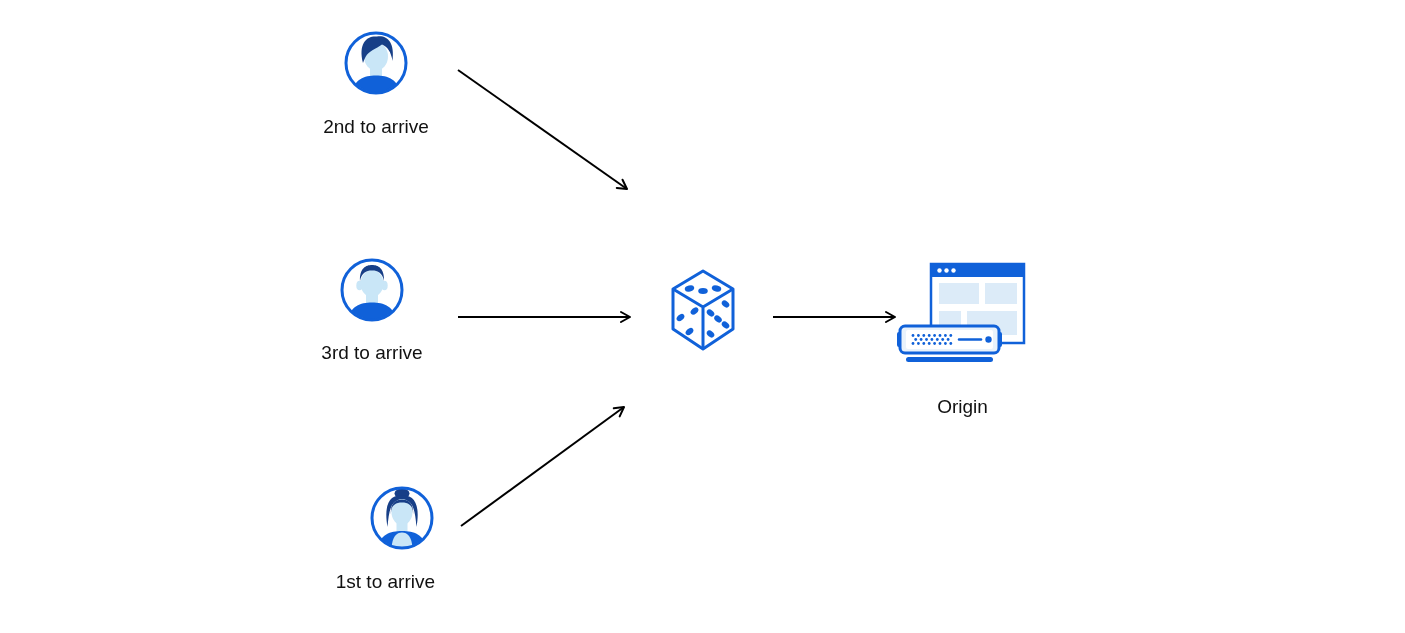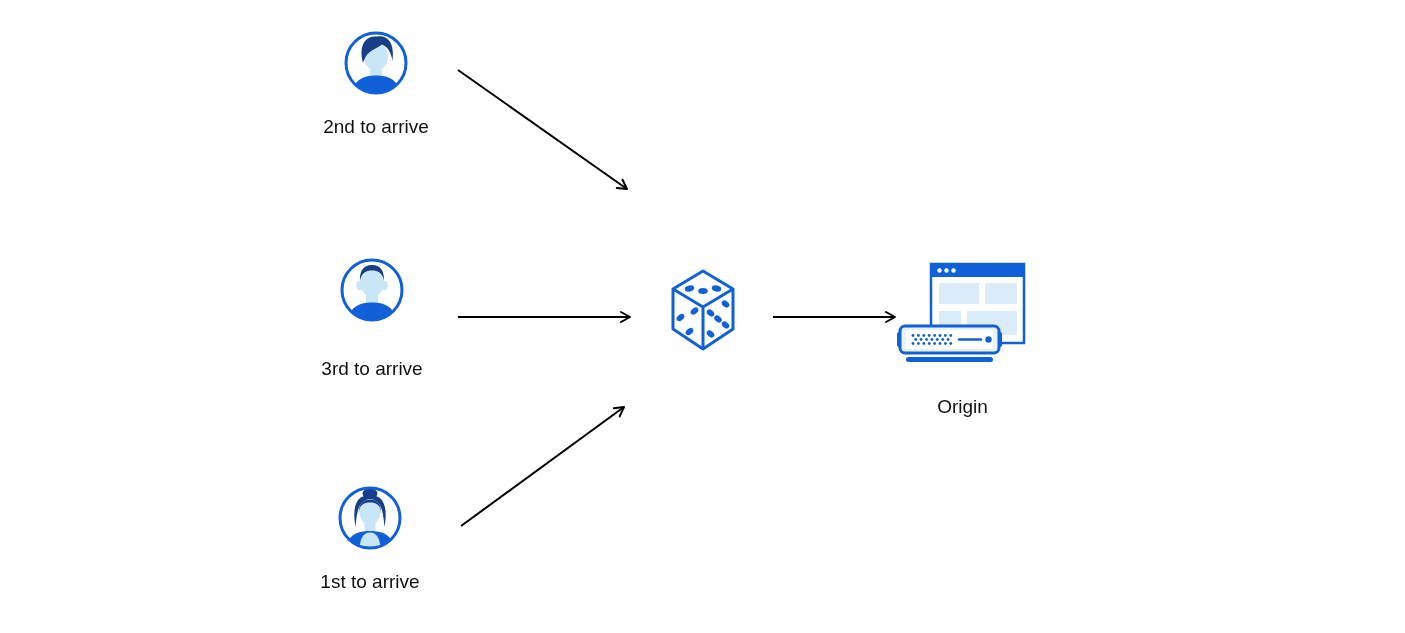--- a/index.html
+++ b/index.html
@@ -10,21 +10,21 @@
     --server-fill:#e9f2fb;
     --arrow-black:#000000;
     --text-black:#111111;
   }
   html,body{margin:0;padding:0;}
   body{font-family:"Liberation Sans","DejaVu Sans",sans-serif;background:#fff;}
   .canvas{position:relative;width:1161px;height:633px;background:#ffffff;overflow:hidden;padding-left:24px;}
   .node{position:absolute;display:flex;flex-direction:column;align-items:center;}
   .node-label{font-size:19px;line-height:1;color:var(--text-black);white-space:nowrap;}
   .lbl-m21{margin-top:21px;}
-  .lbl-m20{margin-top:36px;}
+  .lbl-m20{margin-top:20px;}
   .lbl-m18{margin-top:34px;}
   .edges{position:absolute;left:0;top:0;pointer-events:none;}
   
   .fp{fill:var(--primary-blue);}
   .fd{fill:var(--dark-blue);}
   .ff{fill:var(--light-blue-face);}
   .fpanel{fill:var(--panel-blue);}
   .fserver{fill:var(--server-fill);}
   .fw{fill:#ffffff;}
   .fn{fill:none;}
@@ -85,21 +85,21 @@
         <ellipse cx="45.5" cy="28.5" rx="3.2" ry="4.8" class="ff"></ellipse>
         <ellipse cx="33" cy="26.5" rx="11.5" ry="13.5" class="ff"></ellipse>
         <path d="M21,24 C20.5,11 27,8 33,8 C39,8 45.5,11 45,24
                  C43.5,16 39,13.5 33,13.5 C27,13.5 22.5,16 21,24 Z" class="fd"></path>
       </g>
       <circle cx="33" cy="33" r="30" class="fn sp" stroke-width="3"></circle>
     </svg>
     <div class="node-label lbl-m20">3rd to arrive</div>
   </div>
 
-  <div class="node" style="left:305px;top:485px;width:130px;">
+  <div class="node" style="left:305px;top:485px;width:130px;align-items:flex-end;">
     <svg width="66" height="66" viewBox="0 0 66 66">
       <defs>
           <clipPath id="clipC">
             <circle cx="33" cy="33" r="29.5"></circle>
           </clipPath>
         </defs>
       <g clip-path="url(#clipC)">
         <rect x="0" y="0" width="66" height="66" class="fw"></rect>
         <rect x="27.5" y="32" width="11" height="16" class="ff"></rect>
         <path d="M8,66 C10,50 20,46 33,46 C46,46 56,50 58,66 Z" class="fp"></path>

